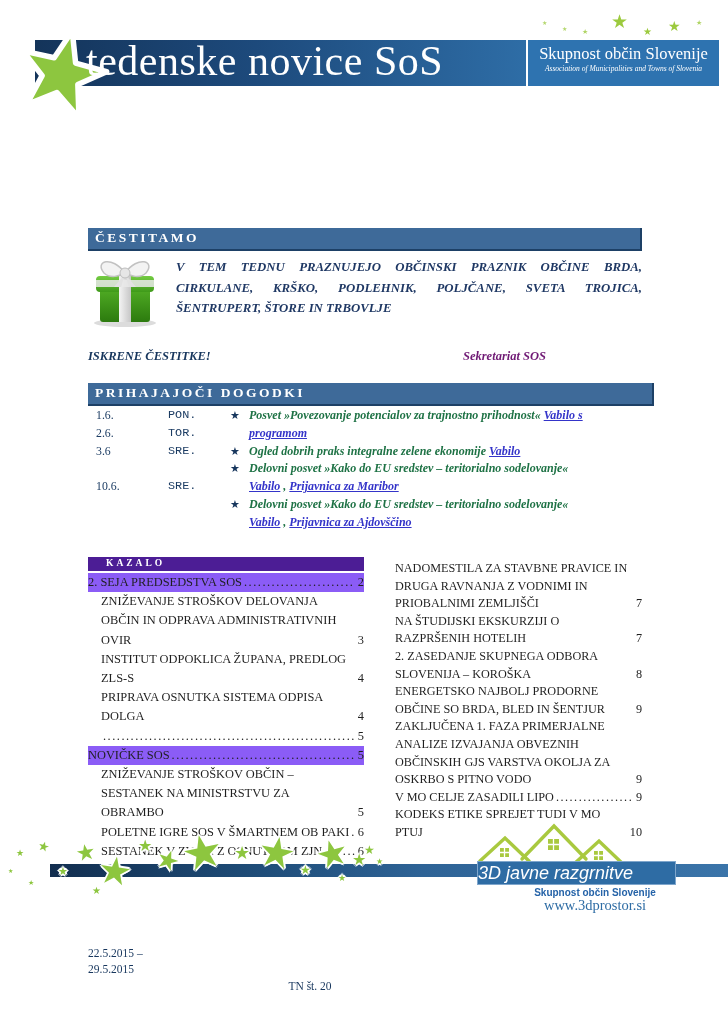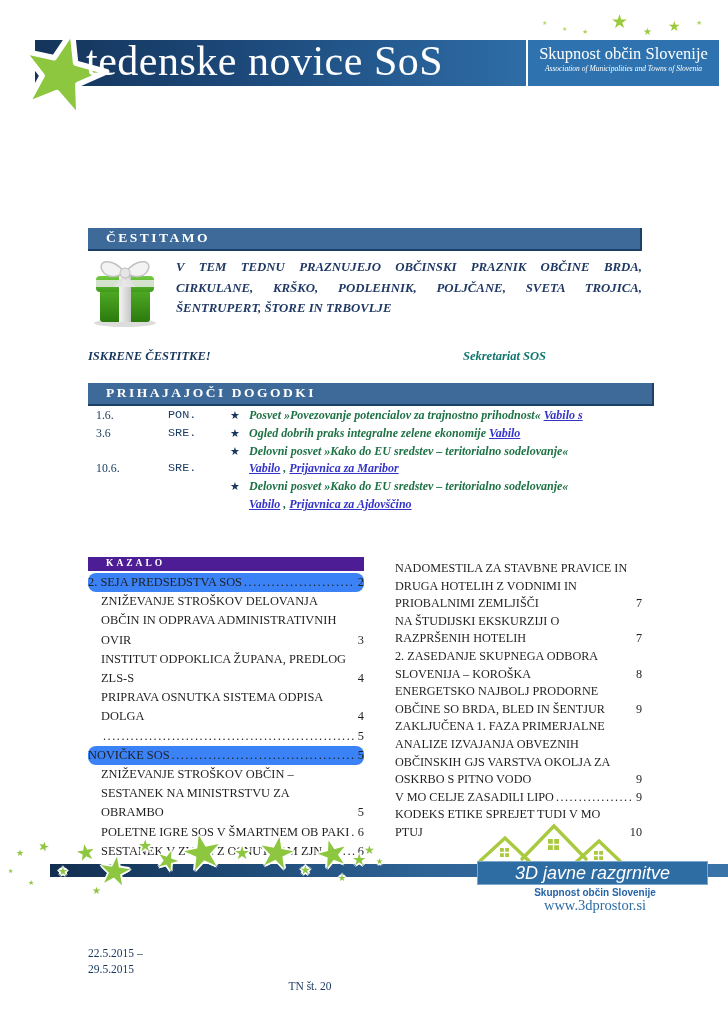--- a/index.html
+++ b/index.html
@@ -13,33 +13,33 @@
              font-size:42px;line-height:50px;letter-spacing:.5px;white-space:nowrap;z-index:3;}
   .org-box{position:absolute;left:528px;top:40px;width:191px;height:46px;background:#2e73b0;
            color:#fff;text-align:center;z-index:2;}
   .org-name{font-size:16.5px;margin-top:5px;line-height:18px;}
   .org-sub{font-size:7.5px;font-style:italic;margin-top:1px;}
   .hdr-star{position:absolute;left:14px;top:26px;width:96px;height:92px;z-index:2;}
   .tstar{position:absolute;color:#9cca3e;line-height:1;z-index:1;}
 
   
   .secbar{position:absolute;left:88px;background:#3e6a99;color:#fff;font-weight:bold;
-          font-size:13.5px;letter-spacing:2.5px;padding:2px 0 3px 18px;
+          font-size:13.5px;letter-spacing:2.5px;padding:2px 0 3px 7px;
           border-right:2px solid #1d4066;border-bottom:2px solid #1d4066;box-sizing:border-box;}
   .bar-congrats{top:228px;width:554px;}
   .bar-events{top:383px;width:566px;}
 
   
   .gift{position:absolute;left:88px;top:253px;width:74px;height:76px;}
   .congrats-msg{position:absolute;left:176px;top:257px;width:466px;font-size:12.8px;
                 font-weight:bold;font-style:italic;color:#1f3864;text-align:justify;line-height:1.62;}
   .greeting{position:absolute;left:88px;top:349px;font-size:12.5px;font-weight:bold;
             font-style:italic;color:#17365d;}
   .signature{position:absolute;left:463px;top:349px;font-size:12.5px;font-weight:bold;
-             font-style:italic;color:#0f766e;}
+             font-style:italic;color:#701a75;}
 
   
   .ev-rows{position:absolute;left:88px;top:407px;width:562px;}
   .ev-row{display:flex;line-height:17.8px;white-space:nowrap;}
   .ev-date{width:72px;padding-left:8px;color:#1c3c63;font-size:11.8px;flex:none;}
   .ev-day{width:62px;color:#1c3c63;font-size:11.8px;flex:none;font-family:Liberation Mono, monospace;}
   .ev-bullet{width:19px;color:#17365d;font-size:11px;flex:none;visibility:hidden;}
   .ev-bullet.on{visibility:visible;}
   .ev-text{flex:1;font-size:12px;font-weight:bold;font-style:italic;overflow:visible;}
   .seg-text{color:#1e7245;}
@@ -47,36 +47,36 @@
 
   
   .kazalo-bar{position:absolute;left:88px;top:557px;width:276px;height:14px;background:#4c1d95;
               color:#fff;font-size:9.5px;font-weight:bold;letter-spacing:3px;
               padding:1px 0 0 18px;box-sizing:border-box;}
   .toc-col{position:absolute;color:#1f1f1f;}
   .toc-left{left:88px;top:573px;width:276px;font-size:12.4px;line-height:19.2px;}
   .toc-right{left:395px;top:560px;width:247px;font-size:12.2px;line-height:17.6px;}
   .toc-entry{display:flex;align-items:flex-end;cursor:pointer;}
   .toc-entry.ind{padding-left:13px;}
-  .toc-entry.hl{background:#3b82f6;border-radius:8px;}
+  .toc-entry.hl{background:#8b5cf6;}
   .toc-text{flex:0 1 auto;}
   .dots{flex:1 1 0;overflow:hidden;white-space:nowrap;margin:0 3px 0 2px;}
   .dots::after{content:"....................................................................................";letter-spacing:1.5px;}
   .pg{flex:none;}
 
   
   .fbar{position:absolute;left:50px;top:864px;width:678px;height:13px;
         background:linear-gradient(90deg,#122e4f 0%,#1d4a75 28%,#2e6396 55%,#3a74a9 100%);}
   .fstar{position:absolute;color:#8dc63f;line-height:1;z-index:2;
          text-shadow:-2px 0 0 #fff,2px 0 0 #fff,0 -2px 0 #fff,0 2px 0 #fff,
                      -1px -1px 0 #fff,1px 1px 0 #fff,-1px 1px 0 #fff,1px -1px 0 #fff;}
   .houses{position:absolute;left:477px;top:819px;width:148px;height:47px;z-index:3;}
-  .logo-box{position:absolute;left:477px;top:861px;width:231px;height:24px;background:#2e6ca4;
+  .logo-box{position:absolute;left:477px;top:861px;width:199px;height:24px;background:#2e6ca4;
             border:1px solid #7fa6cc;box-sizing:border-box;color:#fff;font-style:italic;
-            font-size:18px;font-family:"Liberation Sans",sans-serif;text-align:center;
+            font-size:18px;font-family:"Liberation Sans",sans-serif;text-align:left;
             line-height:22px;z-index:3;}
   .logo-org{position:absolute;left:515px;top:887px;width:160px;text-align:center;color:#2563a8;
             font-family:"Liberation Sans",sans-serif;font-weight:bold;font-size:10px;z-index:3;}
   .logo-url{position:absolute;left:500px;top:897px;width:190px;text-align:center;color:#2e6ca4;
             font-size:14.5px;z-index:3;}
 
   .daterange{position:absolute;left:88px;top:946px;font-size:11.5px;color:#17365d;line-height:15.5px;}
   .issue{position:absolute;left:0;top:980px;width:620px;text-align:center;font-size:11.5px;color:#17365d;}
 </style>
 </head>
@@ -136,20 +136,26 @@
   <div class="secbar bar-events">PRIHAJAJOČI DOGODKI</div>
   <div class="ev-rows">
 
       <div class="ev-row">
         <span class="ev-date">1.6.</span>
         <span class="ev-day">PON.</span>
         <span class="ev-bullet on">★</span>
         <span class="ev-text"><span class="seg-text">Posvet »Povezovanje potencialov za trajnostno prihodnost« </span><span class="seg-link">Vabilo s</span></span>
       </div>
 
+      <div class="ev-row">
+        <span class="ev-date">2.6.</span>
+        <span class="ev-day">TOR.</span>
+        <span class="ev-bullet">★</span>
+        <span class="ev-text"><span class="seg-link">programom</span></span>
+      </div>
 
       <div class="ev-row">
         <span class="ev-date">3.6</span>
         <span class="ev-day">SRE.</span>
         <span class="ev-bullet on">★</span>
         <span class="ev-text"><span class="seg-text">Ogled dobrih praks integralne zelene ekonomije </span><span class="seg-link">Vabilo</span></span>
       </div>
 
       <div class="ev-row">
         <span class="ev-date"></span>
@@ -234,21 +240,21 @@
       <div class="toc-entry ind">
         <span class="toc-text">SESTANEK V ZVEZI Z OSNUTKOM ZJN – 3</span>
         <span class="dots"></span>
         <span class="pg">6</span>
       </div>
 
   </div>
   <div class="toc-col toc-right">
 
       <div class="toc-entry">
-        <span class="toc-text">NADOMESTILA ZA STAVBNE PRAVICE IN DRUGA HOTELIH Z VODNIMI IN PRIOBALNIMI ZEMLJIŠČI</span>
+        <span class="toc-text">NADOMESTILA ZA STAVBNE PRAVICE IN DRUGA RAVNANJA Z VODNIMI IN PRIOBALNIMI ZEMLJIŠČI</span>
         <span class="dots"></span>
         <span class="pg">7</span>
       </div>
 
       <div class="toc-entry">
         <span class="toc-text">NA ŠTUDIJSKI EKSKURZIJI O RAZPRŠENIH HOTELIH</span>
         <span class="dots"></span>
         <span class="pg">7</span>
       </div>
 

